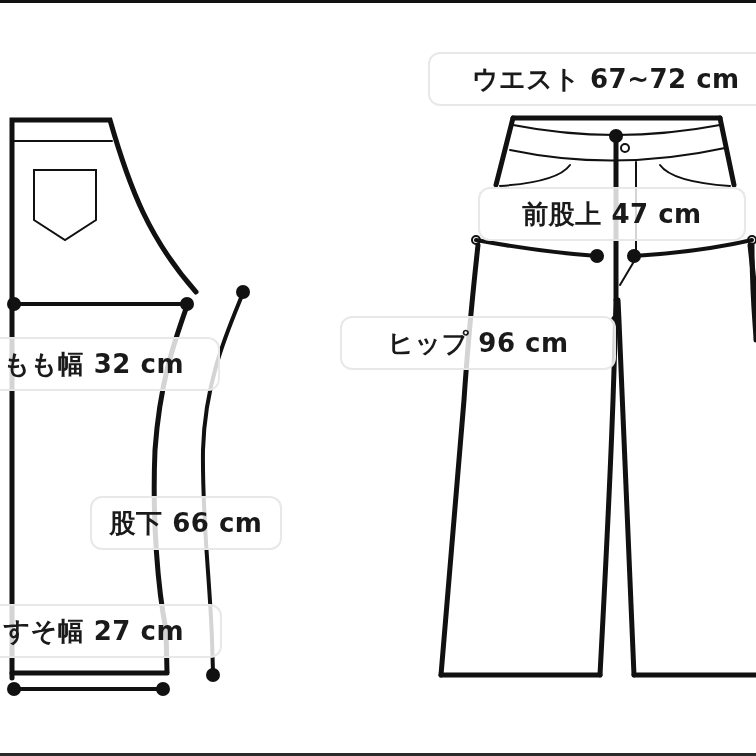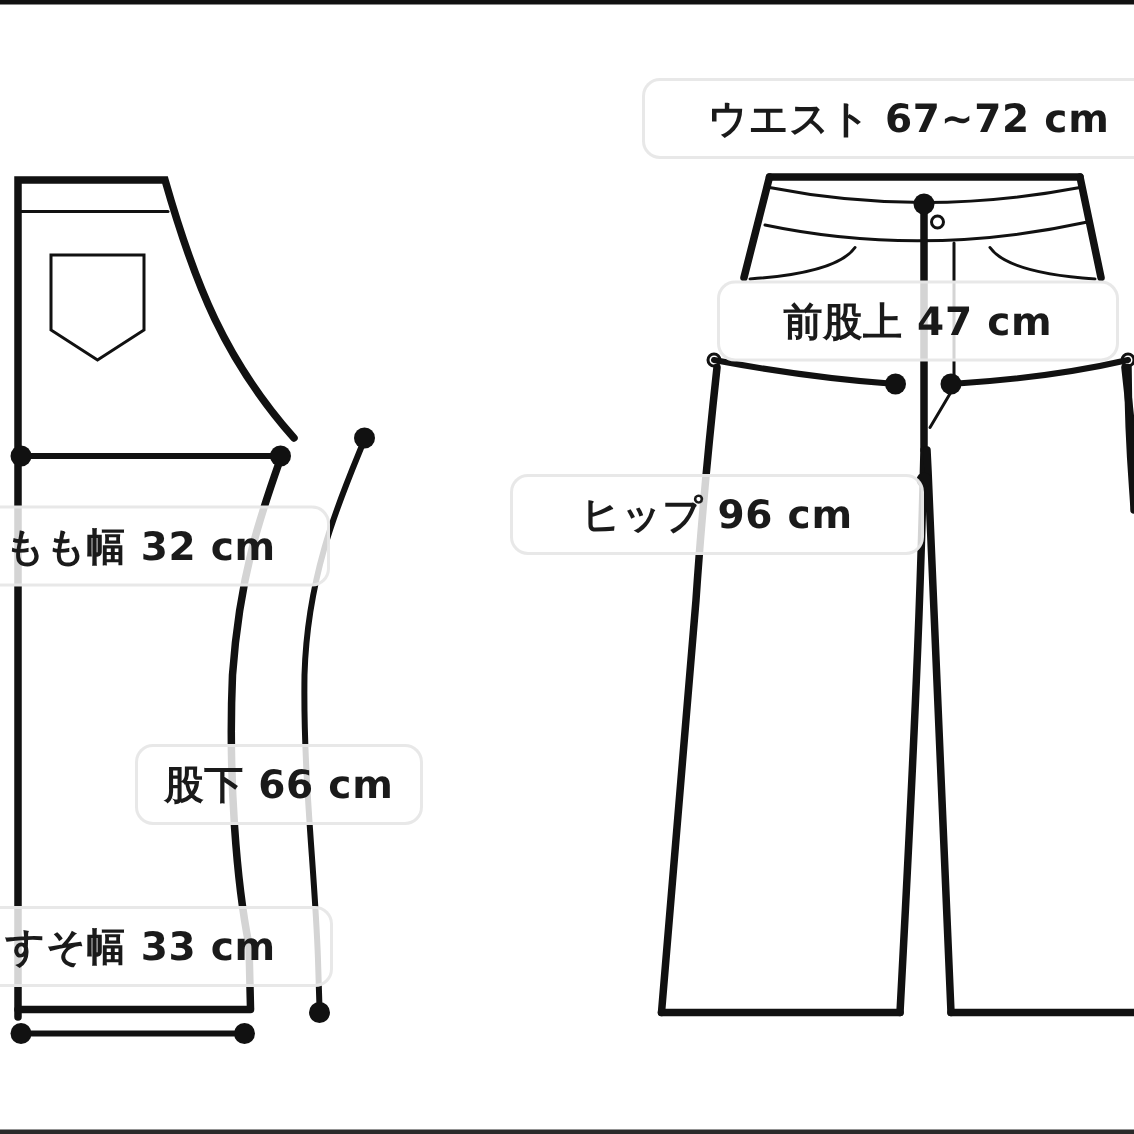--- a/index.html
+++ b/index.html
@@ -120,16 +120,16 @@
 
 <div class="label" style="left:-60px; top:337px; width:280px; height:54px; justify-content:flex-end; padding-right:34px;">
   <span>らもも幅 32 cm</span>
 </div>
 
 <div class="label" style="left:90px; top:496px; width:192px; height:54px;">
   <span>股下 66 cm</span>
 </div>
 
 <div class="label" style="left:-40px; top:604px; width:262px; height:54px; justify-content:flex-end; padding-right:36px;">
-  <span>すそ幅 33 cm</span>
+  <span>すそ幅 27 cm</span>
 </div>
 
 <div class="frame-bottom"></div>
 
 </body></html>

